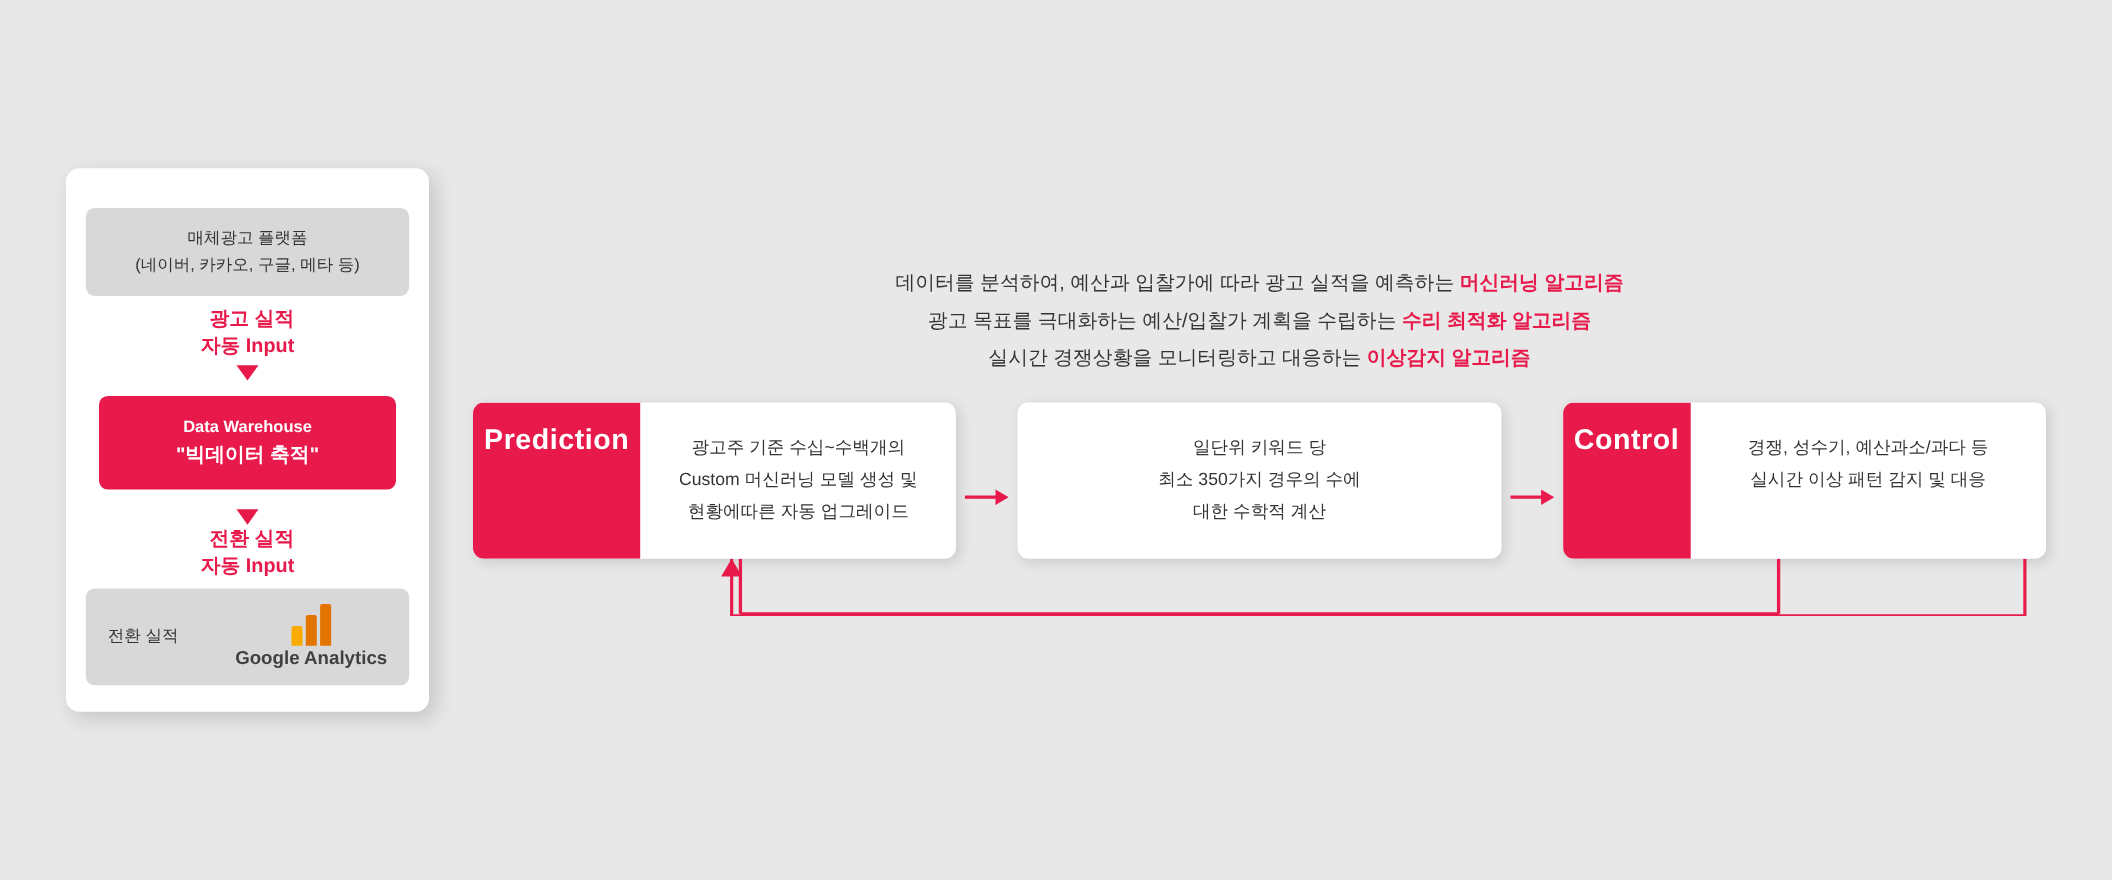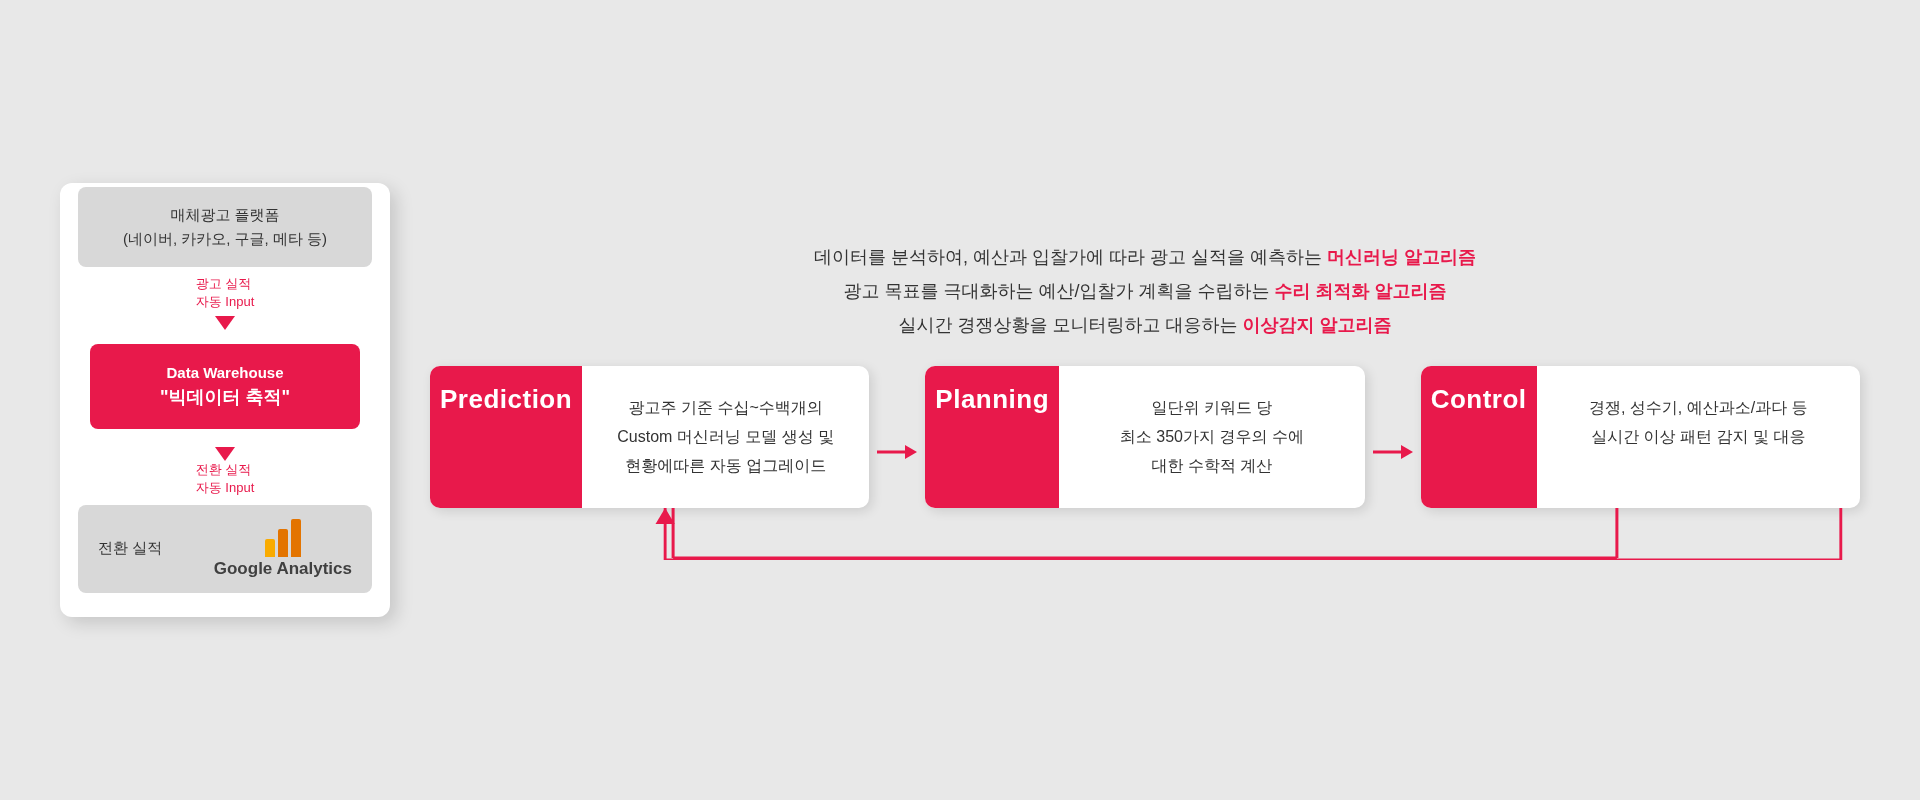--- a/index.html
+++ b/index.html
@@ -19,21 +19,21 @@
       display: flex;
       align-items: center;
       width: 100%;
       gap: 40px;
     }
 
     
     .left-panel {
       background: white;
       border-radius: 12px;
-      padding: 4px 18px 24px;
+      padding: 36px 18px 24px;
       width: 330px;
       min-width: 330px;
       box-shadow: 6px 6px 18px rgba(0,0,0,0.15);
       display: flex;
       flex-direction: column;
       gap: 0;
     }
 
     .media-box {
       background: #d8d8d8;
@@ -46,24 +46,24 @@
     }
 
     .arrow-block {
       display: flex;
       flex-direction: column;
       align-items: center;
       padding: 8px 0 2px;
     }
 
     .arrow-label {
-      font-size: 13px;
+      font-size: 18px;
       color: #e8194b;
-      font-weight: 400;
-      text-align: left;
+      font-weight: 700;
+      text-align: right;
       line-height: 1.4;
     }
 
     .arrow-down {
       width: 0;
       height: 0;
       border-left: 10px solid transparent;
       border-right: 10px solid transparent;
       border-top: 14px solid #e8194b;
       margin-top: 4px;
@@ -274,21 +274,20 @@
         </div>
 
         <div class="arrow-right-connector">
           <svg width="40" height="24" viewBox="0 0 40 24">
             <line x1="0" y1="12" x2="30" y2="12" stroke="#e8194b" stroke-width="3"></line>
             <polygon points="28,5 40,12 28,19" fill="#e8194b"></polygon>
           </svg>
         </div>
 
         <div class="process-box">
-          <div class="process-box-header">Planning</div>
           <div class="process-box-body">
             <span>일단위 키워드 당<br>최소 350가지 경우의 수에<br>대한 수학적 계산</span>
           </div>
         </div>
 
         <div class="arrow-right-connector">
           <svg width="40" height="24" viewBox="0 0 40 24">
             <line x1="0" y1="12" x2="30" y2="12" stroke="#e8194b" stroke-width="3"></line>
             <polygon points="28,5 40,12 28,19" fill="#e8194b"></polygon>
           </svg>

